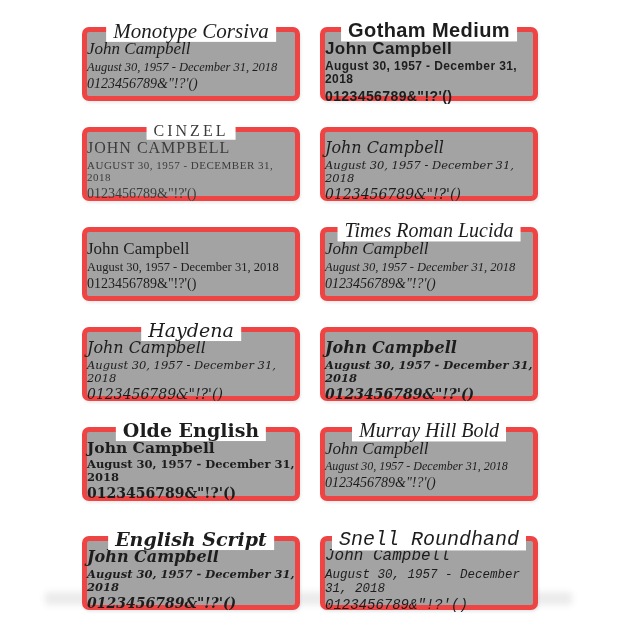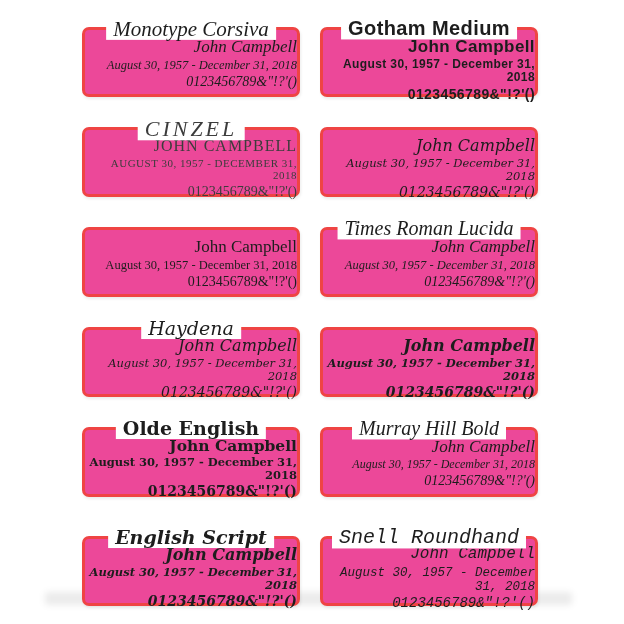--- a/index.html
+++ b/index.html
@@ -19,24 +19,24 @@
     grid-auto-rows: 100px;
     padding-left: 82px;
     padding-top: 0;
     z-index: 1;
   }
   .cell { position: relative; }
   .card {
     position: relative;
     margin-top: 27px;
     height: 64px;
-    background: #ec4899;
-    border: 3px solid #ef4444;
+    background: #a3a3a3;
+    border: 5px solid #ef4444;
     border-radius: 7px;
-    text-align: right;
+    text-align: left;
     box-shadow: 1px 2px 3px rgba(0,0,0,0.08);
     z-index: 1;
   }
   .cell.last .card { margin-top: 36px; }
   .card-title {
     position: absolute;
     top: 0; left: 50%;
     transform: translate(-50%, -55%);
     background: #ffffff;
     padding: 0 7px;
@@ -51,21 +51,21 @@
   .chars { font-size: 14px;  margin-top: 2px; }
   .card-title { font-size: 19px; }
 
   
   .fc-corsiva        { font-family: "Liberation Serif", serif; font-style: italic; }
   .fc-corsiva .card-title { font-size: 21px; }
   .fc-gotham         { font-family: "Liberation Sans", sans-serif; font-weight: 700; letter-spacing: 0.4px; }
   .fc-gotham .card-title { font-size: 20px; }
   .fc-gotham .dates  { font-size: 12px; }
   .fc-cinzel         { font-family: "Liberation Serif", serif; color: #3c3c3c; }
-  .fc-cinzel .card-title { font-size: 22px; letter-spacing: 3px; font-style: italic; }
+  .fc-cinzel .card-title { font-size: 16px; letter-spacing: 3px; }
   .fc-cinzel .name   { font-size: 16px; letter-spacing: 1px; }
   .fc-cinzel .dates  { font-size: 11px; letter-spacing: 0.5px; }
   .fc-lucida         { font-family: "DejaVu Serif", serif; font-style: italic; }
   .fc-lucida .card-title { font-size: 18px; }
   .fc-lucida .name   { font-size: 16px; }
   .fc-lucida .dates  { font-size: 11.5px; }
   .fc-times          { font-family: "Liberation Serif", serif; }
   .fc-times .card-title { font-size: 20px; }
   .fc-times-italic   { font-family: "Liberation Serif", serif; font-style: italic; }
   .fc-times-italic .card-title { font-size: 20px; }

